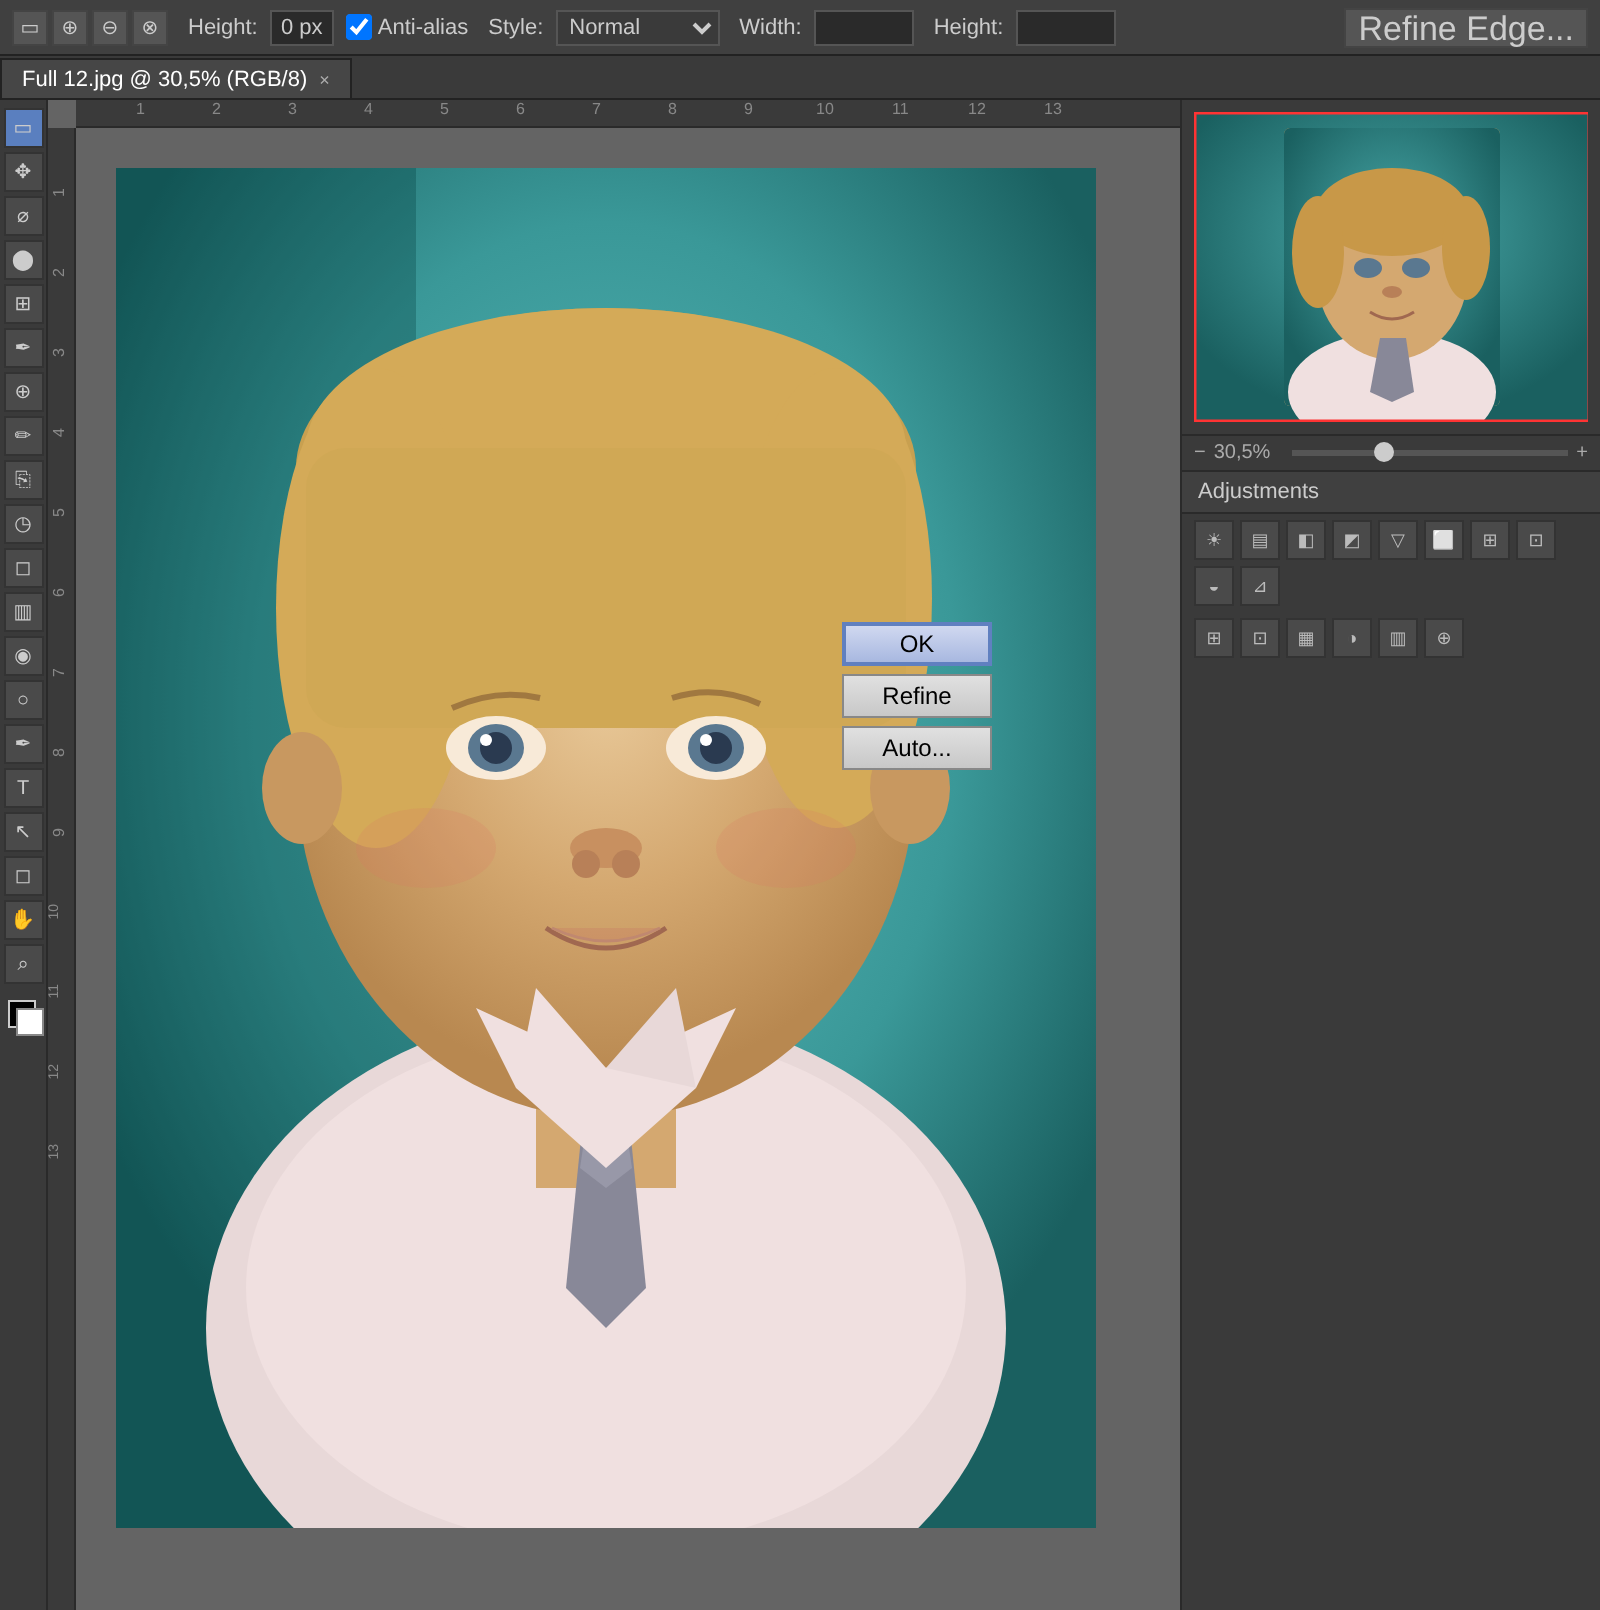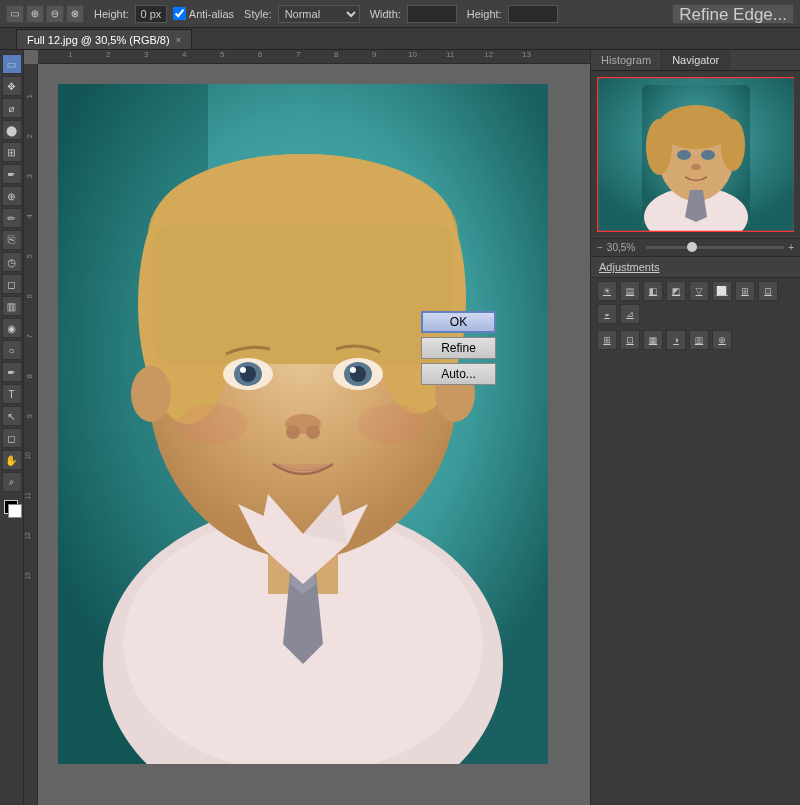--- a/index.html
+++ b/index.html
@@ -81,21 +81,21 @@
       cursor: pointer;
     }
 
     
     #tabbar {
       height: 22px;
       background: #3a3a3a;
       border-bottom: 1px solid #222;
       display: flex;
       align-items: flex-end;
-      padding-left: 16px;
+      padding-left: 0;
       flex-shrink: 0;
     }
     .tab {
       height: 20px;
       background: #555;
       border: 1px solid #222;
       border-bottom: none;
       padding: 0 10px;
       display: flex;
       align-items: center;
@@ -207,21 +207,20 @@
       width: 10px;
       height: 10px;
       background: #ccc;
       border-radius: 50%;
     }
 
     
     .adjustments-panel {
       border-top: 1px solid #2a2a2a;
       flex: 1;
-      text-decoration: underline;
     }
     .adj-header {
       background: #404040;
       padding: 4px 8px;
       font-size: 11px;
       color: #ccc;
       border-bottom: 1px solid #2a2a2a;
     }
     .adj-title {
       font-size: 11px;
@@ -516,24 +515,20 @@
         <div class="dialog-buttons">
           <button class="dialog-btn primary">OK</button>
           <button class="dialog-btn">Refine</button>
           <button class="dialog-btn">Auto...</button>
         </div>
       </div>
     </div>
   </div>
 
   <div id="right-panel">
-    <div class="panel-tabs">
-      <div class="panel-tab">Histogram</div>
-      <div class="panel-tab active">Navigator</div>
-    </div>
 
     <div class="navigator-preview">
       <svg width="198" height="155" xmlns="http://www.w3.org/2000/svg">
         <defs>
           <radialGradient id="navBg" cx="50%" cy="40%" r="60%">
             <stop offset="0%" stop-color="#4aabab"></stop>
             <stop offset="100%" stop-color="#1a6060"></stop>
           </radialGradient>
         </defs>
 

